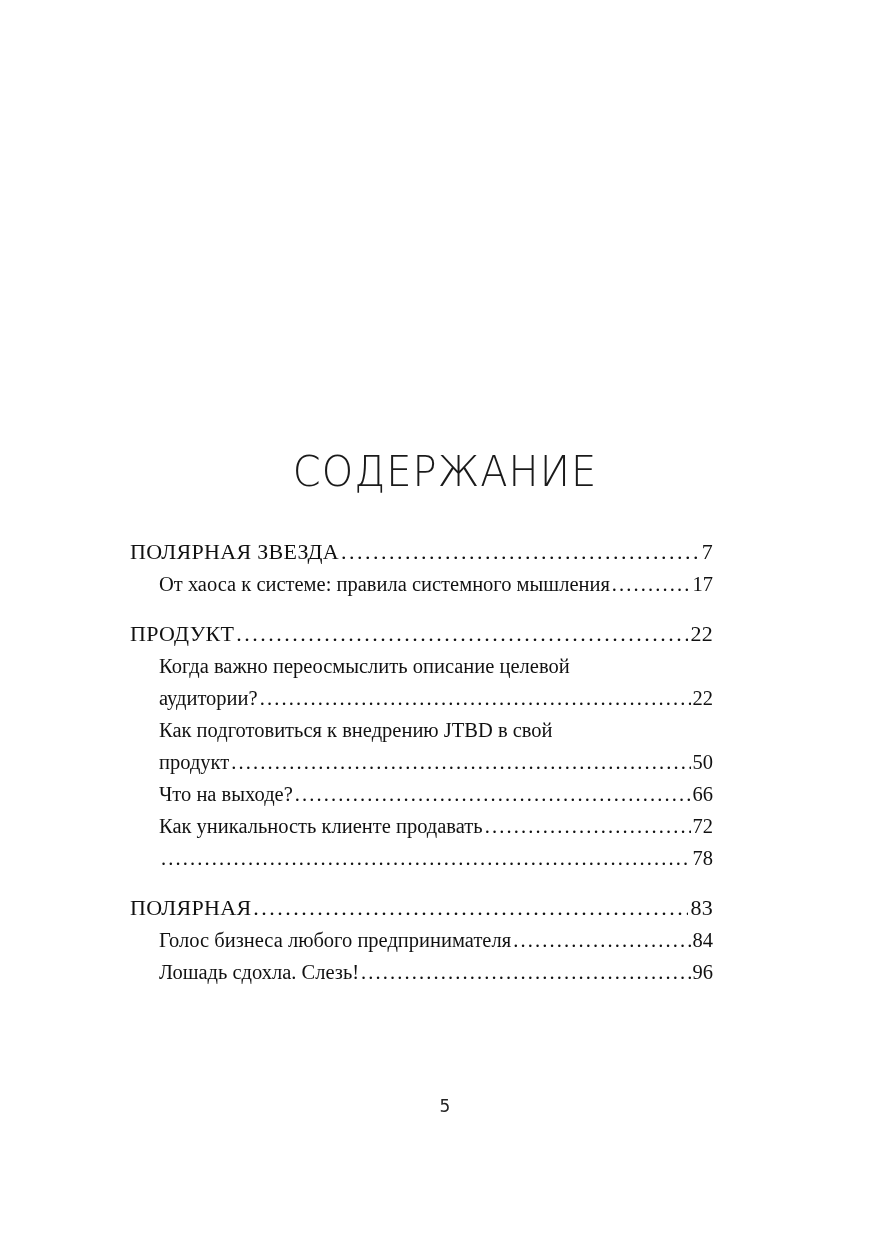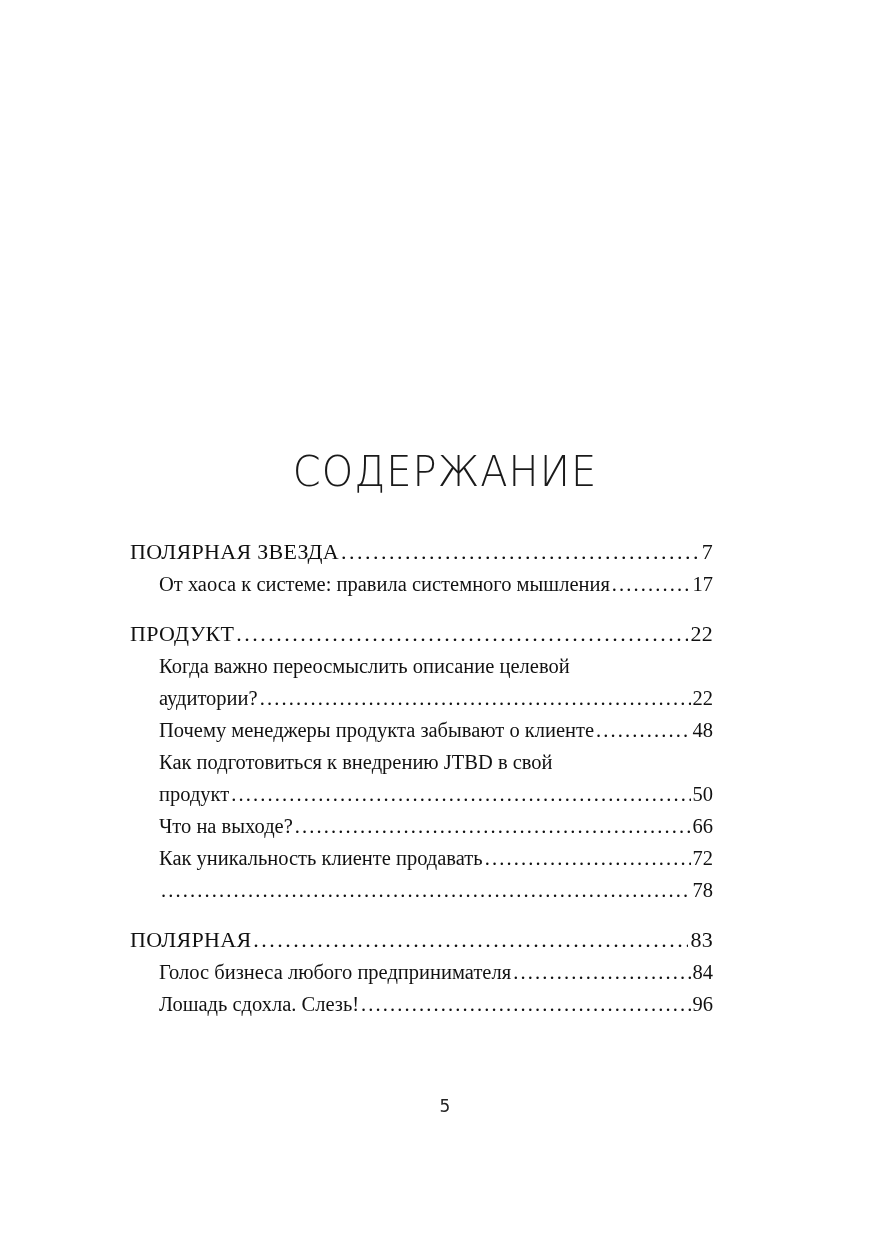--- a/index.html
+++ b/index.html
@@ -69,25 +69,20 @@
     <span class="page">22</span>
   </div>
   <div>
     <div class="wrap-first">Когда важно переосмыслить описание целевой</div>
     <div class="row item">
       <span class="label">аудитории?</span>
       <span class="leader"></span>
       <span class="page">22</span>
     </div>
   </div>
-  <div class="row item">
-    <span class="label">Почему менеджеры продукта забывают о клиенте</span>
-    <span class="leader"></span>
-    <span class="page">48</span>
-  </div>
   <div>
     <div class="wrap-first">Как подготовиться к внедрению JTBD в свой</div>
     <div class="row item">
       <span class="label">продукт</span>
       <span class="leader"></span>
       <span class="page">50</span>
     </div>
   </div>
   <div class="row item">
     <span class="label">Что на выходе?</span>

